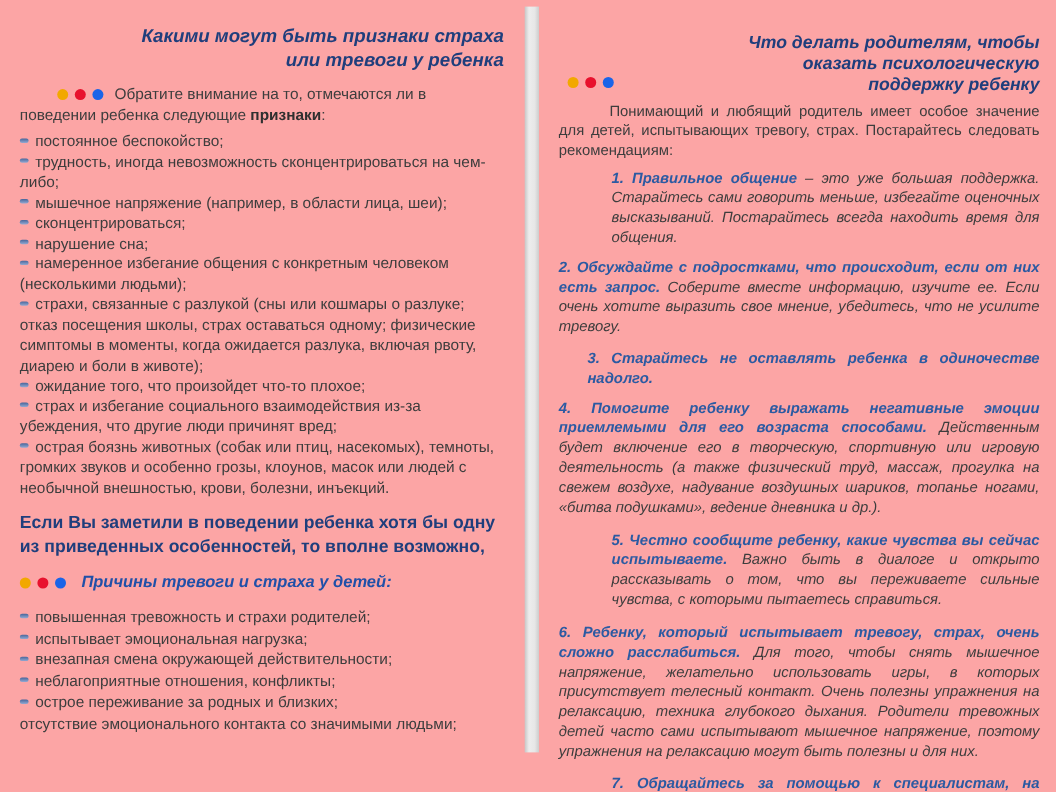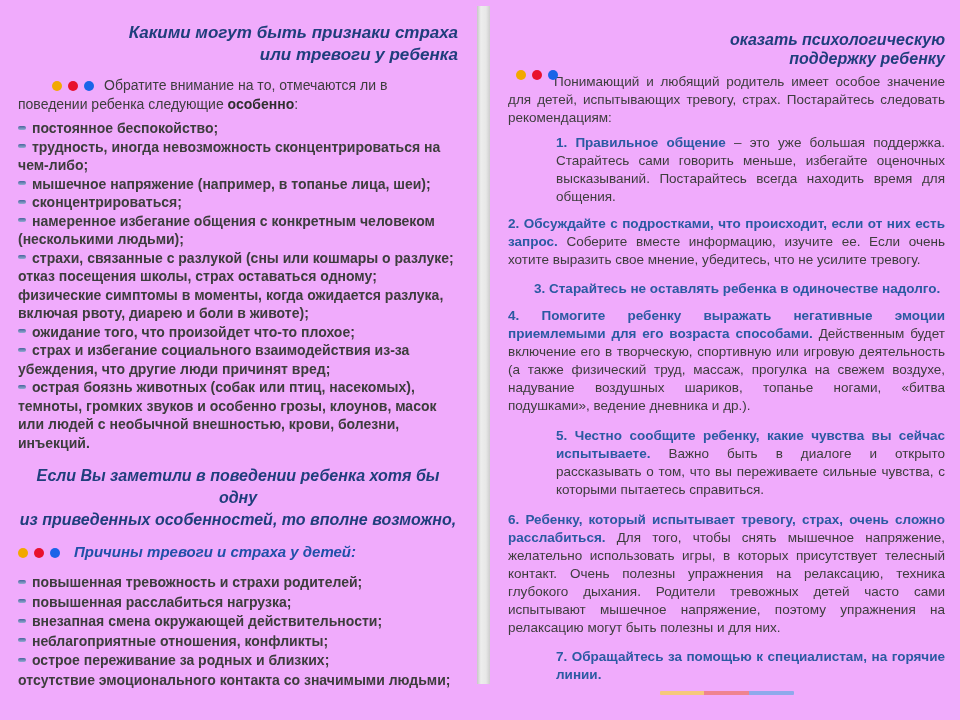--- a/index.html
+++ b/index.html
@@ -1,21 +1,21 @@
 <!DOCTYPE html>
 <html><head>
 <meta charset="utf-8">
 <style>
   html,body{margin:0;padding:0;}
   body{
     width:960px;height:720px;overflow:hidden;background:#ffffff;
     font-family:"Liberation Sans","DejaVu Sans",sans-serif;
     -webkit-font-smoothing:antialiased;
   }
-  .canvas{position:relative;width:960px;height:720px;background:#f0abfc;}
+  .canvas{position:relative;width:960px;height:720px;background:#fca5a5;}
 
   
   .gutter{
     position:absolute;left:477px;top:6px;width:13px;height:678px;
     background:linear-gradient(to right,#c7c7c7,#ededed 30%,#e7e7e7 70%,#cdcdcd);
   }
 
   
   .dots{display:inline-flex;gap:6px;margin-right:10px;vertical-align:-1px;}
   .dot{width:10px;height:10px;border-radius:50%;display:inline-block;}
@@ -37,35 +37,35 @@
   .bar.faded .y{background:#f6c87c;}
   .bar.faded .r{background:#ef8390;}
   .bar.faded .b{background:#8fa9ec;}
 
   
   .page-left{position:absolute;left:18px;top:22px;width:442px;color:#3d3d3d;}
   .pl-title{font-size:17px;font-weight:bold;font-style:italic;color:#1f3e7c;
             text-align:right;line-height:22px;padding-right:2px;}
   .intro{margin:10px 0 0;font-size:14px;line-height:19px;text-indent:34px;}
   .intro b{color:#2f2f2f;}
-  ul.plain{list-style:none;margin:5px 0 0;padding:0;font-size:14px;line-height:18.5px;font-weight:bold;}
+  ul.plain{list-style:none;margin:5px 0 0;padding:0;font-size:14px;line-height:18.5px;}
   ul.plain li{margin:0;}
-  .pl-sub{margin-top:13px;font-size:16px;font-weight:bold;font-style:italic;color:#1f3e7c;
-          text-align:center;line-height:22px;padding-right:2px;}
+  .pl-sub{margin-top:13px;font-size:16px;font-weight:bold;color:#1f3e7c;
+          text-align:left;line-height:22px;padding-right:2px;}
   .causes-head{margin-top:12px;font-size:15px;font-weight:bold;font-style:italic;color:#2050a8;}
   .causes-head .dots{margin-right:14px;}
   ul.causes{margin-top:13px;line-height:19.5px;}
 
   
   .page-right{position:absolute;left:508px;top:30px;width:437px;color:#3d3d3d;font-size:13.5px;}
   .pr-dots{position:absolute;left:8px;top:40px;}
   .pr-title{font-size:16px;font-weight:bold;font-style:italic;color:#1f3e7c;
             text-align:right;line-height:19px;}
   .pr-intro{margin:5px 0 0;text-align:justify;text-indent:46px;line-height:18px;}
-  .rec{text-align:justify;line-height:18px;}
+  .rec{text-align:justify;line-height:18px;font-style:italic;}
   .rec .lead{color:#2b5aa2;font-weight:bold;}
   .rec.ind{margin-left:48px;}
   .rec.m0{margin-top:7px;}
   .rec.m1{margin-top:9px;}
   .rec.m2{margin-top:11px;margin-left:26px;}
   .rec.m3{margin-top:9px;}
   .rec.m4{margin-top:12px;}
   .rec.m5{margin-top:12px;}
   .rec.m6{margin-top:11px;margin-left:48px;}
   .pr-bar{margin-top:7px;}
@@ -81,66 +81,68 @@
 
     <div class="pl-title">
       <div>Какими могут быть признаки страха</div>
       <div>или тревоги у ребенка</div>
     </div>
 
     <p class="intro"><span class="dots">
           <span class="dot amber"></span>
           <span class="dot red"></span>
           <span class="dot blue"></span>
-        </span><span>Обратите внимание на то, отмечаются ли в поведении ребенка следующие </span><b>особенно</b><span>:</span></p>
+        </span><span>Обратите внимание на то, отмечаются ли в поведении ребенка следующие </span><b>признаки</b><span>:</span></p>
 
     <ul class="plain">
       <li><span class="dash"></span><span>постоянное беспокойство;</span></li>
       <li><span class="dash"></span><span>трудность, иногда невозможность сконцентрироваться на чем-либо;</span></li>
-      <li><span class="dash"></span><span>мышечное напряжение (например, в топанье лица, шеи);</span></li>
+      <li><span class="dash"></span><span>мышечное напряжение (например, в области лица, шеи);</span></li>
       <li><span class="dash"></span><span>сконцентрироваться;</span></li>
+      <li><span class="dash"></span><span>нарушение сна;</span></li>
       <li><span class="dash"></span><span>намеренное избегание общения с конкретным человеком (несколькими людьми);</span></li>
       <li><span class="dash"></span><span>страхи, связанные с разлукой (сны или кошмары о разлуке; отказ посещения школы, страх оставаться одному; физические симптомы в моменты, когда ожидается разлука, включая рвоту, диарею и боли в животе);</span></li>
       <li><span class="dash"></span><span>ожидание того, что произойдет что-то плохое;</span></li>
       <li><span class="dash"></span><span>страх и избегание социального взаимодействия из-за убеждения, что другие люди причинят вред;</span></li>
       <li><span class="dash"></span><span>острая боязнь животных (собак или птиц, насекомых), темноты, громких звуков и особенно грозы, клоунов, масок или людей с необычной внешностью, крови, болезни, инъекций.</span></li>
     </ul>
 
     <div class="pl-sub">
       <div>Если Вы заметили в поведении ребенка хотя бы одну</div>
       <div>из приведенных особенностей, то вполне возможно,</div>
     </div>
 
     <div class="causes-head"><span class="dots">
           <span class="dot amber"></span>
           <span class="dot red"></span>
           <span class="dot blue"></span>
         </span><span>Причины тревоги и страха у детей:</span></div>
 
     <ul class="plain causes">
       <li><span class="dash"></span><span>повышенная тревожность и страхи родителей;</span></li>
-      <li><span class="dash"></span><span>повышенная расслабиться нагрузка;</span></li>
+      <li><span class="dash"></span><span>испытывает эмоциональная нагрузка;</span></li>
       <li><span class="dash"></span><span>внезапная смена окружающей действительности;</span></li>
       <li><span class="dash"></span><span>неблагоприятные отношения, конфликты;</span></li>
       <li><span class="dash"></span><span>острое переживание за родных и близких;</span></li>
       <li><span>отсутствие эмоционального контакта со значимыми людьми;</span></li>
 
     </ul>
 
   </div>
 
   <div class="page-right">
 
     <span class="dots pr-dots">
         <span class="dot amber"></span>
         <span class="dot red"></span>
         <span class="dot blue"></span>
       </span>
 
     <div class="pr-title">
+      <div>Что делать родителям, чтобы</div>
       <div>оказать психологическую</div>
       <div>поддержку ребенку</div>
     </div>
 
     <p class="pr-intro">Понимающий и любящий родитель имеет особое значение для детей, испытывающих тревогу, страх. Постарайтесь следовать рекомендациям:</p>
 
     <div class="rec ind m0"><span class="lead">1. Правильное общение</span><span class="rest"> – это уже большая поддержка. Старайтесь сами говорить меньше, избегайте оценочных высказываний. Постарайтесь всегда находить время для общения.</span></div>
 
     <div class="rec m1"><span class="lead">2. Обсуждайте с подростками, что происходит, если от них есть запрос.</span><span class="rest"> Соберите вместе информацию, изучите ее. Если очень хотите выразить свое мнение, убедитесь, что не усилите тревогу.</span></div>
 

